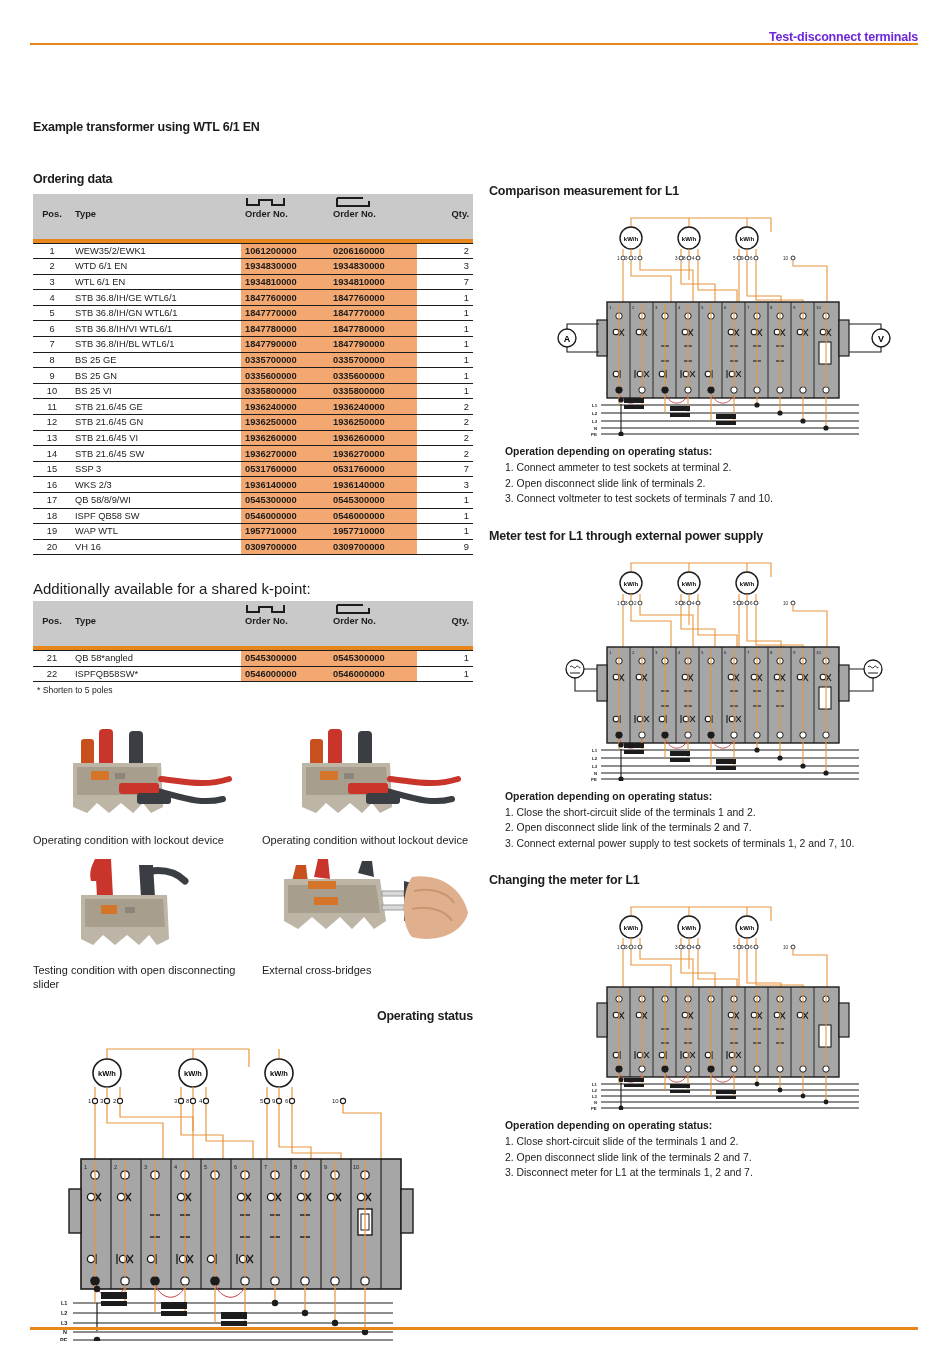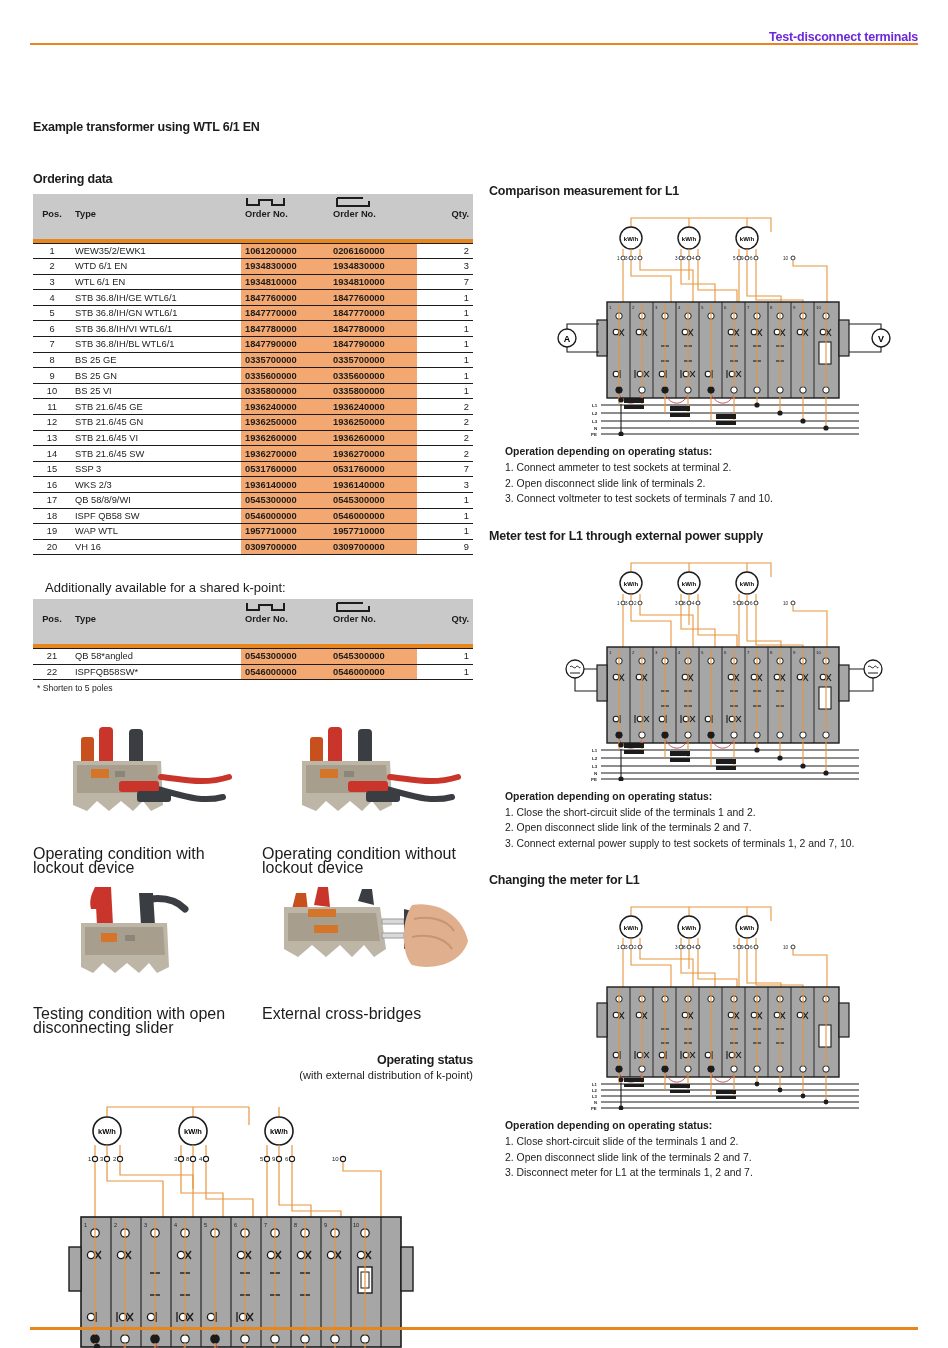--- a/index.html
+++ b/index.html
@@ -45,30 +45,30 @@
   }
   table.ord tbody tr:last-child td { border-bottom:1px solid #1c1c1c; }
   td.c-pos { width:38px; text-align:center; }
   td.c-type { width:170px; }
   td.c-ord { width:88px; text-align:left; padding-left:8px; font-weight:bold; background:#F2A870 !important; }
   td.c-ord2 { width:88px; text-align:left; padding-left:8px; font-weight:bold; background:#F2A870 !important; }
   td.c-qty { width:56px; text-align:right; }
   thead.hrow td.c-ord, thead.hrow td.c-ord2 { background:#C9C9C9 !important; font-weight:bold; }
   .railicon { display:block; height:11px; margin-bottom:1px; }
   .botbar td { background:#C9C9C9; height:9px; padding:0; border:0 !important; }
-  .note-line { font-size:13px; margin:10px 0 4px 12px; }
+  .note-line { font-size:15px; margin:10px 0 4px 0; }
   .fn-row td { background:#C9C9C9; font-size:8.6px; padding:2px 4px; border:0 !important; }
   .fn-bar td { background:#E8861E; height:3px; padding:0; border:0 !important; }
 
   
   .photos { margin-top:8px; width:440px; }
   .prow { display:flex; gap:18px; }
   .pcell { width:211px; }
   .pimg { width:211px; height:110px; position:relative; }
-  .pcap { font-size:16px; line-height:14px; margin-top:18px; }
+  .pcap { font-size:11px; line-height:14px; margin-top:2px; }
 
   
   .ops { margin-top:10px;margin-left:16px; }
   .ops .oh { font-size:10.4px; font-weight:bold; margin-bottom:3px; }
   .ops .ol { font-size:10.4px; line-height:15.5px; }
 
   .rsec { margin-bottom:18px; }
   .diagbox { margin:6px 0 6px 0; }
 
   svg { display:block; }
@@ -408,21 +408,20 @@
               </g>
             </svg>
           </div>
           <div class="pcap">External cross-bridges</div>
         </div>
       </div>
     </div>
 
     <div style="margin-top:18px;text-align:right;">
       <h3 class="sec" style="margin-bottom:1px;">Operating status</h3>
-      <div class="subttl">(with external distribution of k-point)</div>
 
       <div class="diagbox" style="margin-top:8px;">
         <svg width="400" height="310" viewBox="0 0 400 310">
           <g stroke="#E8953F" stroke-width="1.2" fill="none">
             <path d="M74,42 L74,18 L216,18"></path>
             <path d="M160,42 L160,18"></path>
             <path d="M246,42 L246,18"></path>
             <path d="M216,18 L216,36"></path>
           </g>
 

